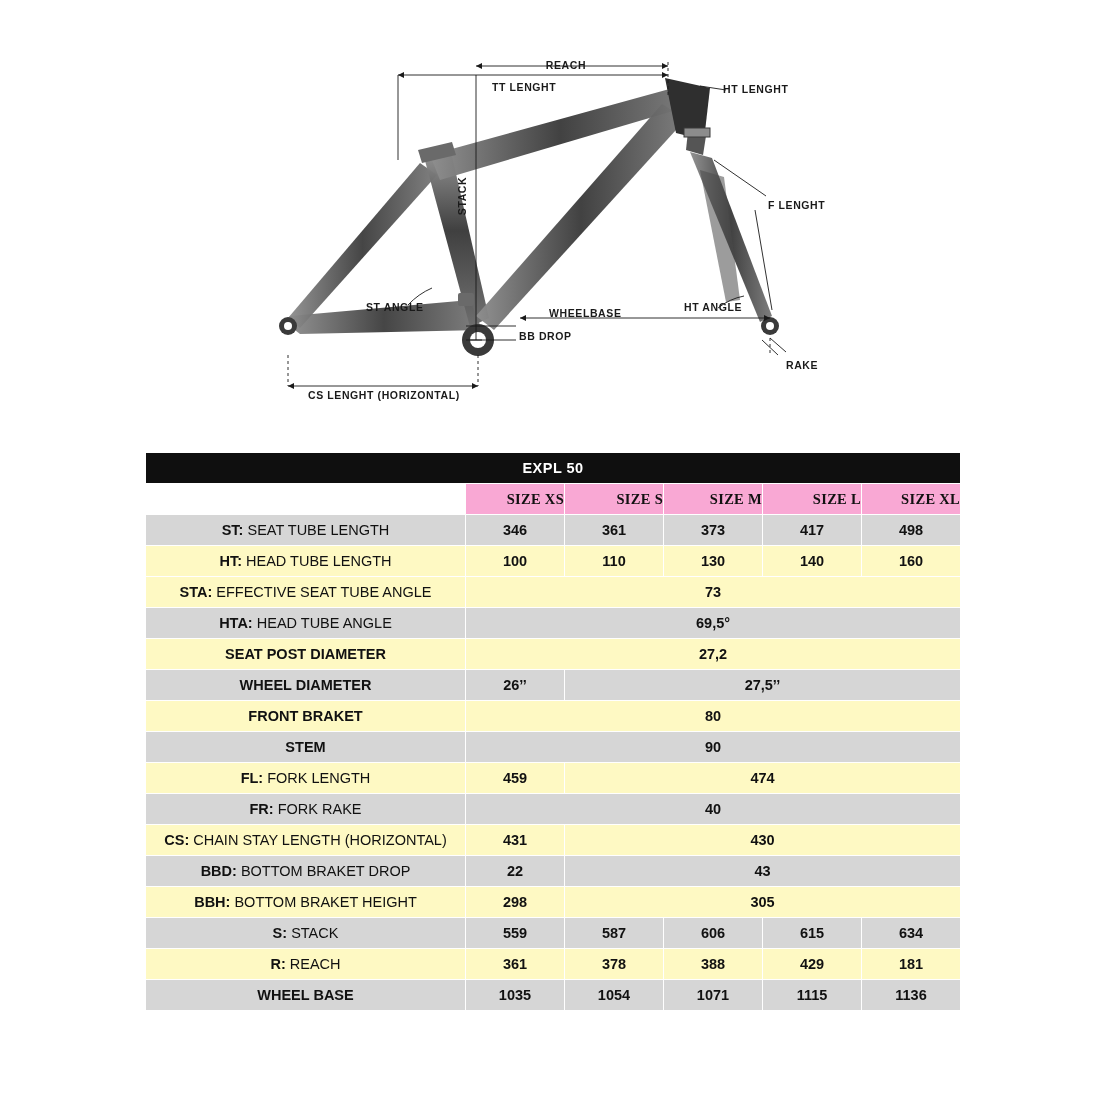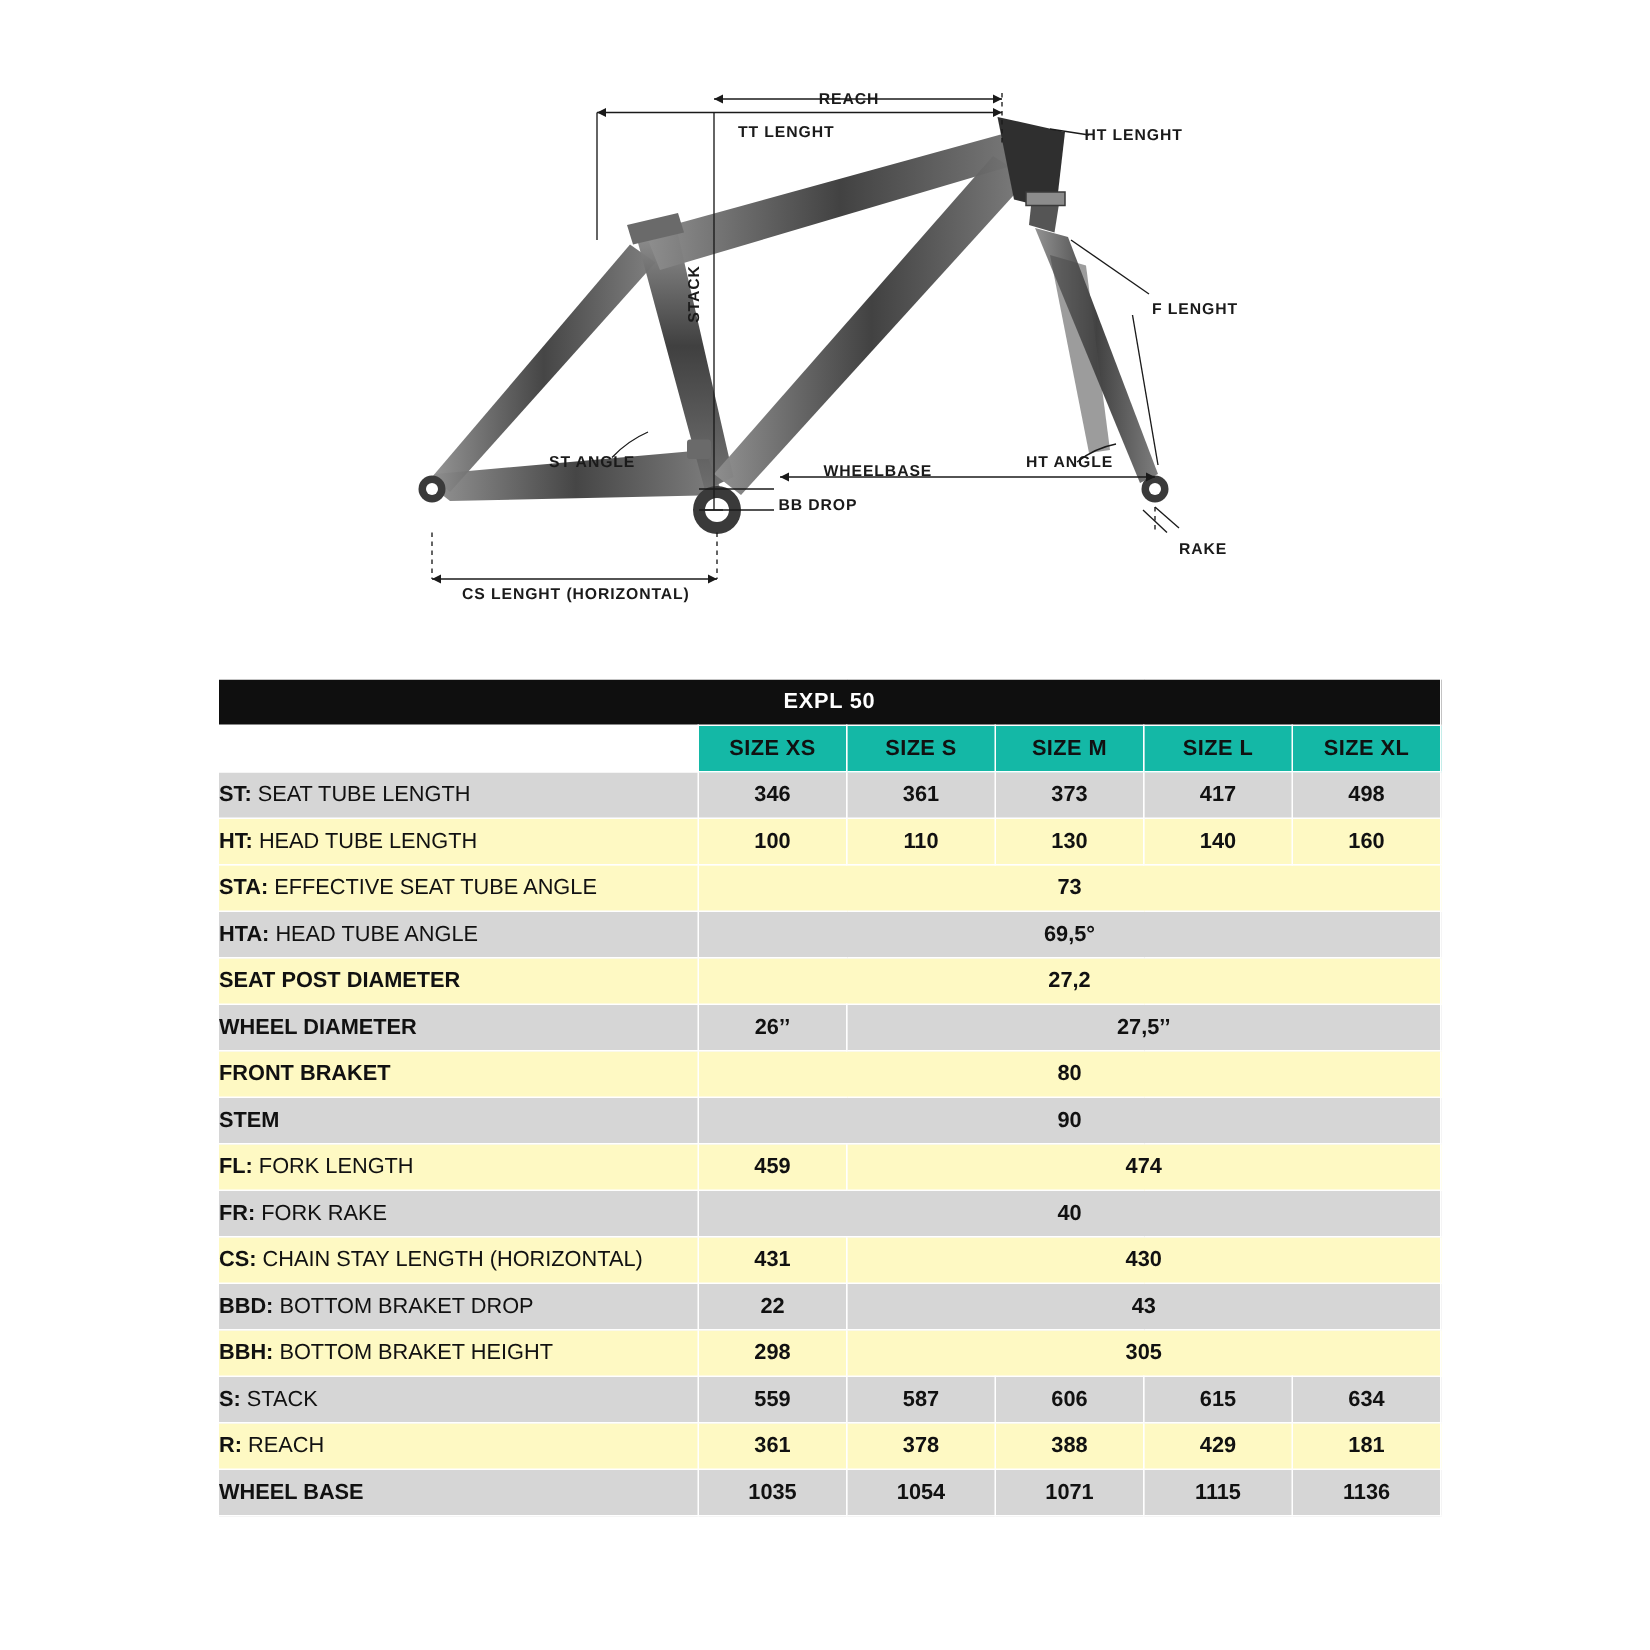--- a/index.html
+++ b/index.html
@@ -64,29 +64,30 @@
     font-weight: bold;
     letter-spacing: 0.5px;
     height: 30px;
     border: 1px solid #0f0f0f;
   }
   .hdr-blank {
     background: #ffffff;
     border: 1px solid #ffffff;
   }
   .size-hdr {
-    background: #14b8a6;
-    text-align: center;
+    background: #f9a8d4;
+    text-align: right;
     font-weight: bold;
     font-size: 14px;
     letter-spacing: 0.3px;
     border-bottom: 1px solid #bdbdbd;
+    font-family: Liberation Serif, serif;
   }
   .rowlabel {
-    text-align: left;
+    text-align: center;
     padding-left: 8px;
     font-size: 14.5px;
     white-space: nowrap;
   }
   .rowlabel b { font-weight: bold; }
   .val {
     text-align: center;
     font-weight: bold;
     font-size: 15px;
   }

